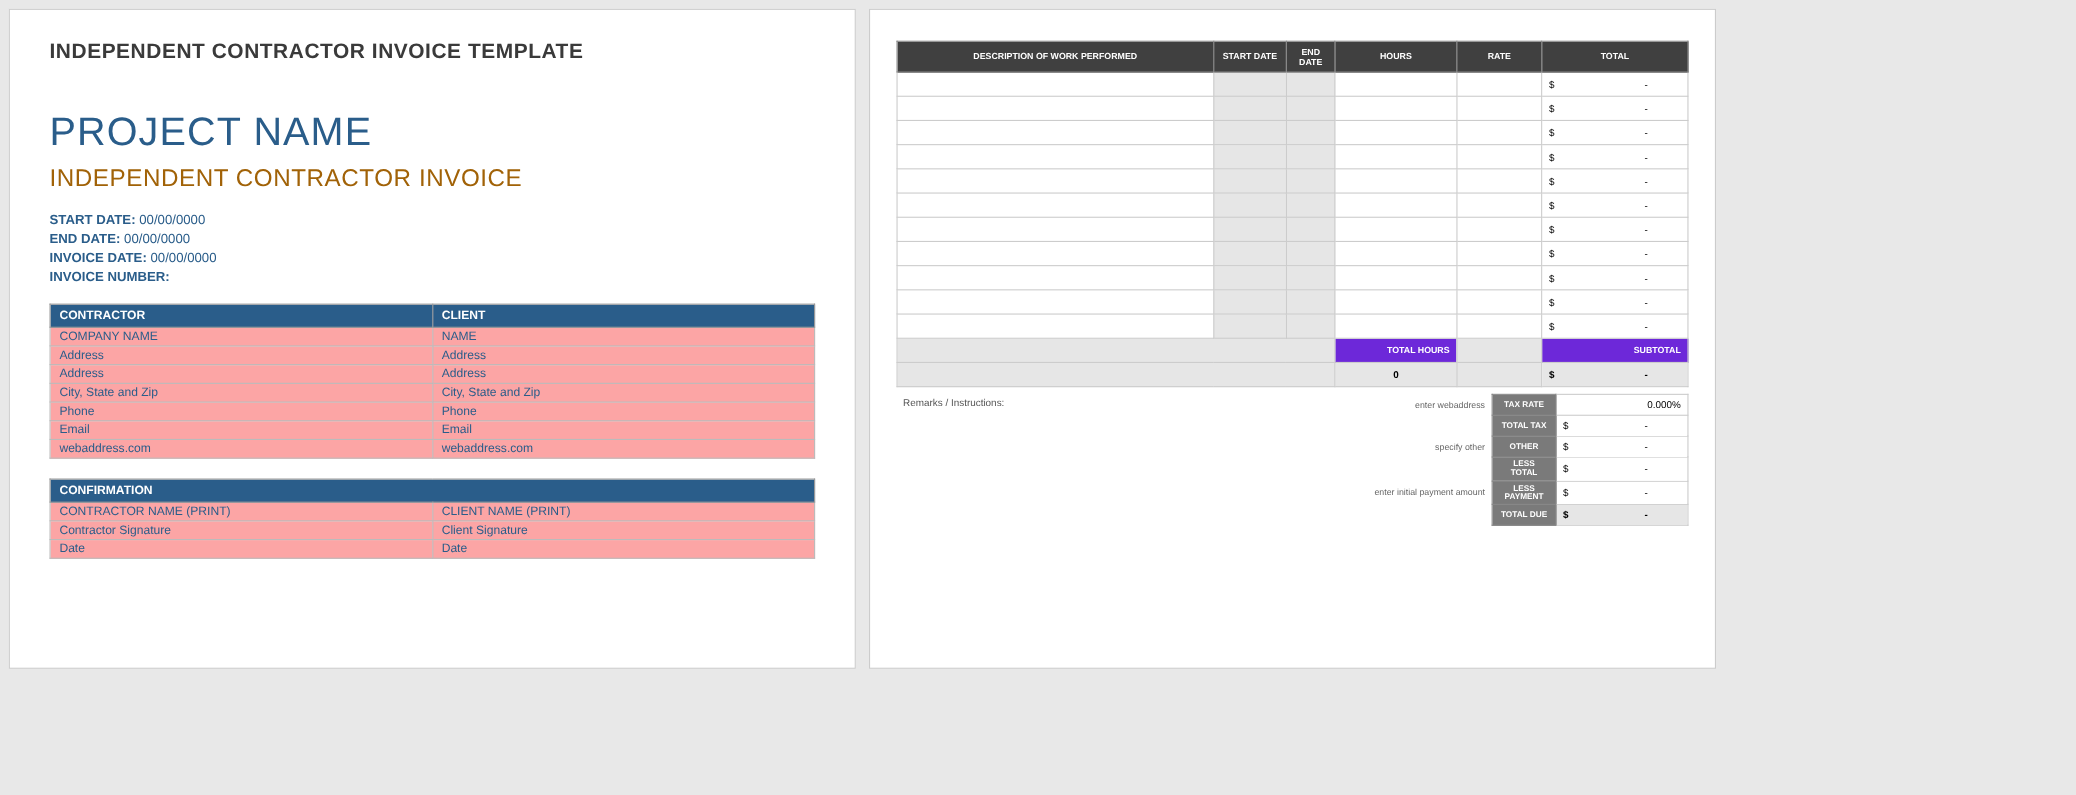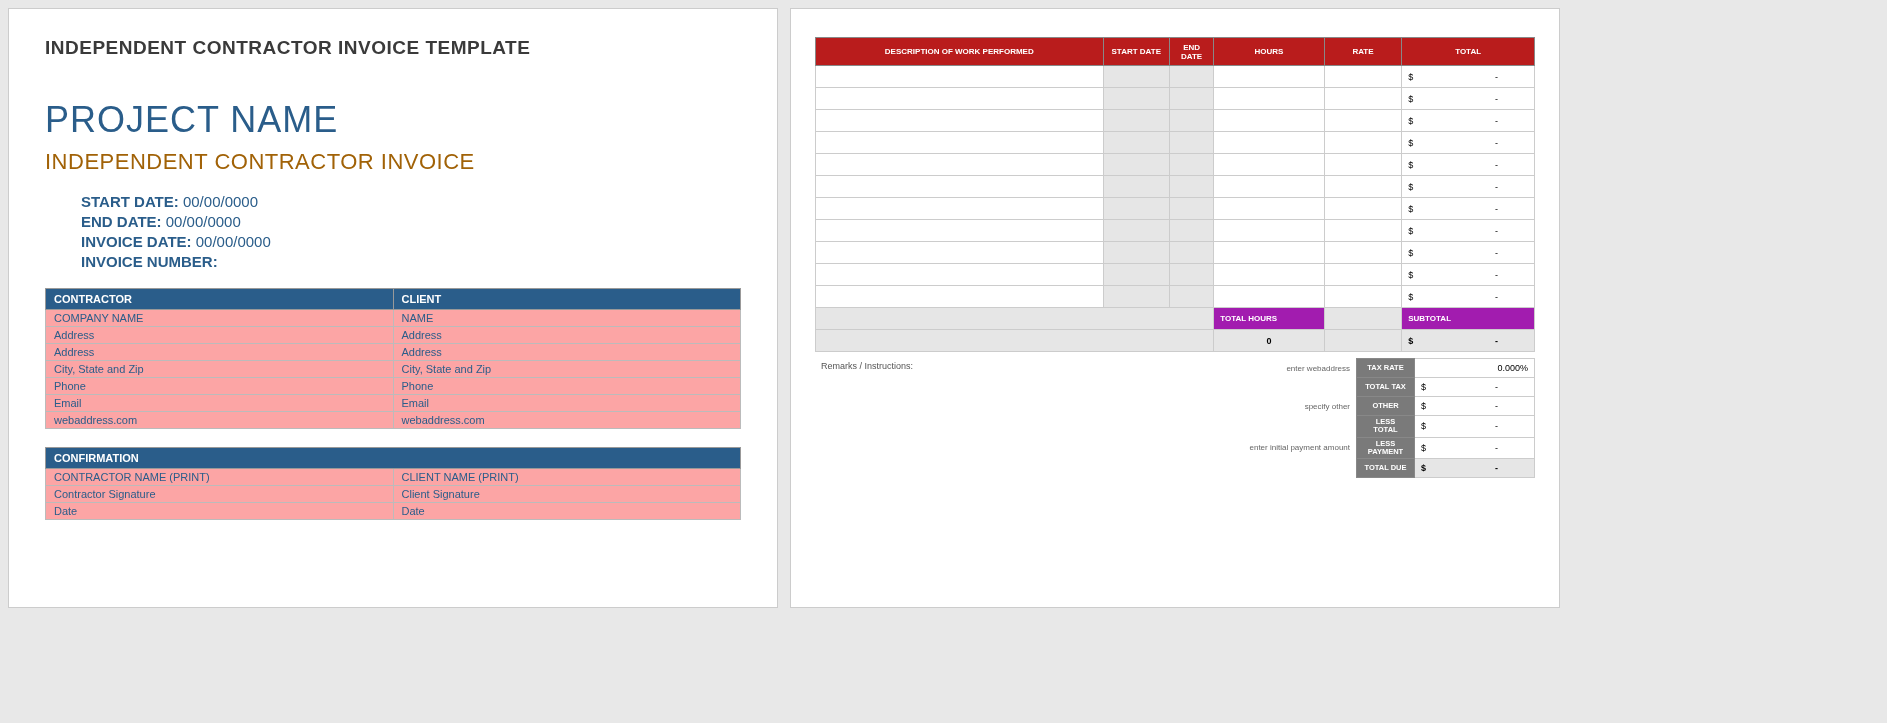--- a/index.html
+++ b/index.html
@@ -32,21 +32,21 @@
     color: #2a5d8a;
     letter-spacing: 1px;
     margin-bottom: 8px;
   }
   .subtitle {
     font-size: 22px;
     color: #a16207;
     letter-spacing: 0.5px;
     margin-bottom: 18px;
   }
-  .meta { font-size: 15px; margin-bottom: 3px; color: #2a5d8a; margin-left: 36px; }
+  .meta { font-size: 12px; margin-bottom: 3px; color: #2a5d8a; }
   .meta .lbl { font-weight: bold; color: #2a5d8a; }
   .meta .val { color: #2a5d8a; font-weight: normal; }
   .section-table {
     width: 100%;
     border-collapse: collapse;
     margin-top: 18px;
     font-size: 11px;
   }
   .section-table th {
     background: #2a5d8a;
@@ -63,43 +63,43 @@
     border: 1px solid #bbb;
     height: 17px;
   }
   
   .work-table {
     width: 100%;
     border-collapse: collapse;
     font-size: 9px;
   }
   .work-table th {
-    background: #b91c1c;
+    background: #404040;
     color: #fff;
     padding: 4px 4px;
     border: 1px solid #888;
     text-align: center;
     font-size: 8px;
     font-weight: bold;
     height: 28px;
   }
   .work-table td {
     border: 1px solid #ccc;
     height: 22px;
     padding: 2px 6px;
   }
   .work-table td.shade { background: #e6e6e6; }
   .total-cell { text-align: left; position: relative; }
   .total-cell .d { float: left; }
   .total-cell .dash { float: right; padding-right: 30px;}
   .summary-row td { border: 1px solid #ccc; }
   .summary-label {
-    background: #a21caf;
+    background: #6d28d9;
     color: #fff;
-    text-align: left;
+    text-align: right;
     font-size: 8px;
     font-weight: bold;
     padding: 3px 4px;
     border: 1px solid #888;
   }
   .gray-row td { background: #e6e6e6; }
   .lower-grid {
     width: 100%;
     border-collapse: collapse;
     font-size: 9px;

